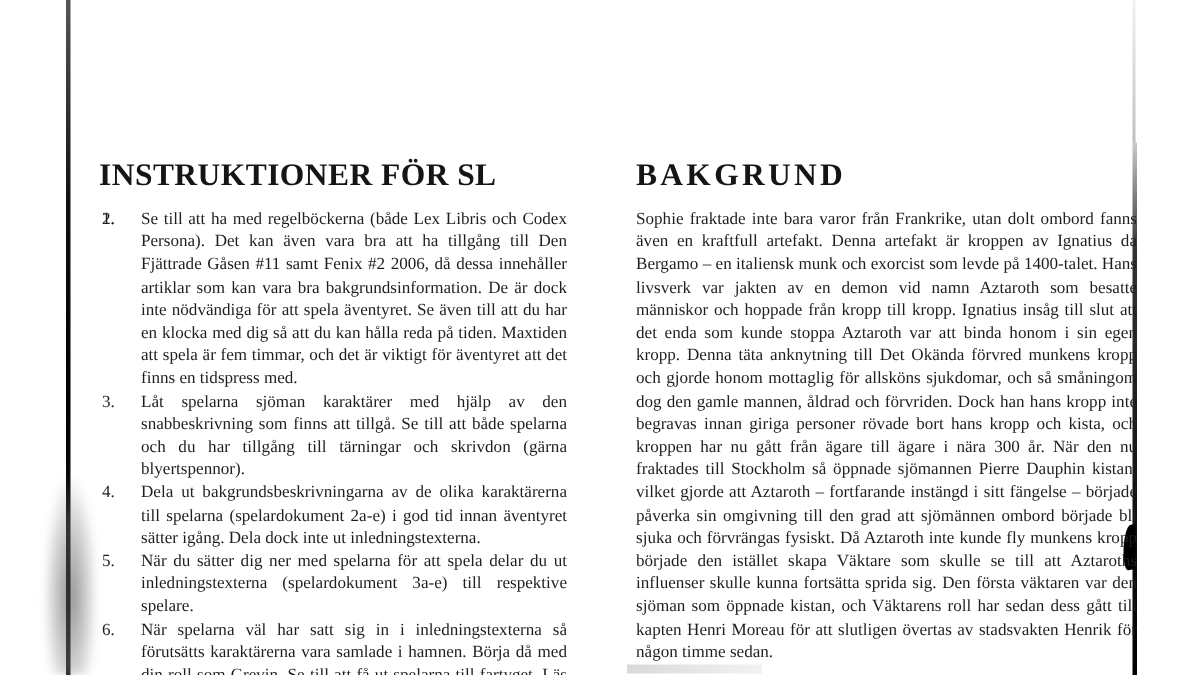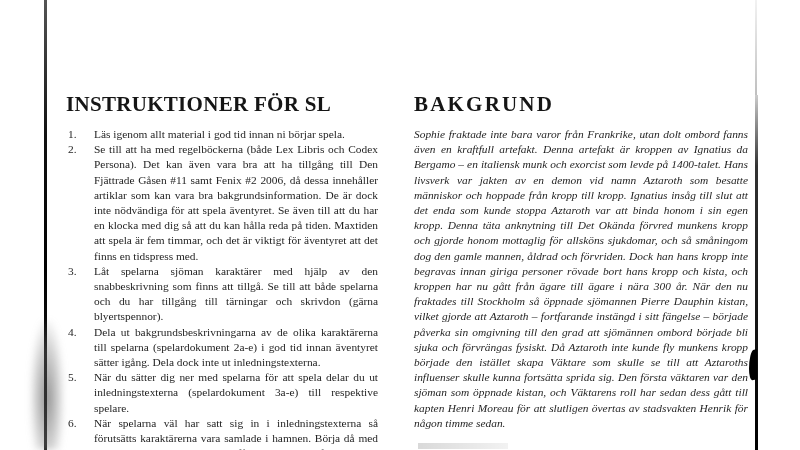--- a/index.html
+++ b/index.html
@@ -26,54 +26,54 @@
   .grunge-right-top {
     position: absolute; left: 755px; top: 0; width: 2px; height: 95px;
     background: linear-gradient(to bottom, rgba(0,0,0,0.05), rgba(0,0,0,0.25));
   }
   .grunge-right-blob {
     position: absolute; left: 749px; top: 350px; width: 8px; height: 30px;
     background: #000; border-radius: 60% 0 0 40%;
     transform: skewY(-10deg);
   }
   .col-left { position: absolute; left: 66px; top: 92px; width: 312px; }
-  .col-right { position: absolute; left: 414px; top: 92px; width: 334px; }
+  .col-right { position: absolute; left: 424px; top: 92px; width: 334px; }
   h1 {
-    margin: 0 0 10px 0; font-size: 21px; font-weight: bold;
+    margin: 12px 0 10px 0; font-size: 21px; font-weight: bold;
     letter-spacing: 0.3px; color: #151515;
   }
   .col-right h1 { letter-spacing: 2.2px; }
   ol { list-style: none; margin: 0; padding: 0; }
   li {
     position: relative; padding-left: 28px;
     font-size: 11.4px; line-height: 15.2px; text-align: justify;
   }
   li .num { position: absolute; left: 2px; top: 0; }
   p.body {
-    margin: 0; font-size: 11.4px; line-height: 15.2px; text-align: justify; font-style: italic;
+    margin: 0; font-size: 11.4px; line-height: 15.2px; text-align: justify;
   }
   .faded-heading {
     position: absolute; left: 418px; top: 443px; width: 90px; height: 6px;
     background: linear-gradient(to right, rgba(0,0,0,0.15), rgba(0,0,0,0.05));
   }
 </style>
 </head>
 <body>
 
 <div class="page">
   <div class="grunge-left"></div>
   <div class="grunge-left-smudge"></div>
   <div class="grunge-right-top"></div>
   <div class="grunge-right"></div>
   <div class="grunge-right-blob"></div>
 
   <section class="col-left">
     <h1>INSTRUKTIONER FÖR SL</h1>
     <ol>
-      <li><span class="num">1.</span><span>Läs igenom allt material i god tid innan ni börjar spela.</span></li>
+      <li><span class="num">1.</span></li>
       <li><span class="num">2.</span><span>Se till att ha med regelböckerna (både Lex Libris och Codex Persona). Det kan även vara bra att ha tillgång till Den Fjättrade Gåsen #11 samt Fenix #2 2006, då dessa innehåller artiklar som kan vara bra bakgrundsinformation. De är dock inte nödvändiga för att spela äventyret. Se även till att du har en klocka med dig så att du kan hålla reda på tiden. Maxtiden att spela är fem timmar, och det är viktigt för äventyret att det finns en tidspress med.</span></li>
       <li><span class="num">3.</span><span>Låt spelarna sjöman karaktärer med hjälp av den snabbeskrivning som finns att tillgå. Se till att både spelarna och du har tillgång till tärningar och skrivdon (gärna blyertspennor).</span></li>
       <li><span class="num">4.</span><span>Dela ut bakgrundsbeskrivningarna av de olika karaktärerna till spelarna (spelardokument 2a-e) i god tid innan äventyret sätter igång. Dela dock inte ut inledningstexterna.</span></li>
       <li><span class="num">5.</span><span>När du sätter dig ner med spelarna för att spela delar du ut inledningstexterna (spelardokument 3a-e) till respektive spelare.</span></li>
       <li><span class="num">6.</span><span>När spelarna väl har satt sig in i inledningstexterna så förutsätts karaktärerna vara samlade i hamnen. Börja då med din roll som Grevin. Se till att få ut spelarna till fartyget. Läs mer om detta under Grevin.</span></li>
 
     </ol>
   </section>
 
   <section class="col-right">

